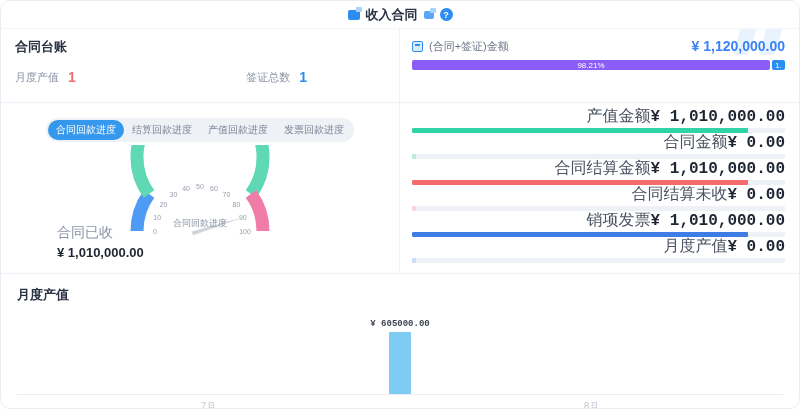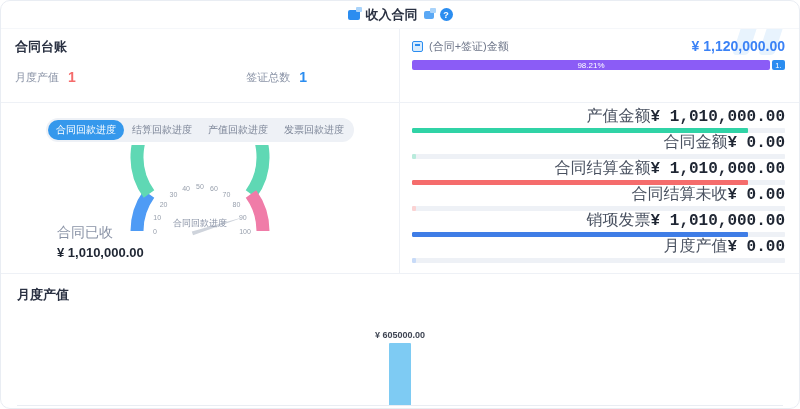--- a/index.html
+++ b/index.html
@@ -65,21 +65,21 @@
   .rows { padding:8px 14px 0 12px; }
   .srow { margin-bottom:4px; }
   .srow-top { display:flex; justify-content:flex-end; font-size:16px; line-height:13px;font-family:Liberation Mono, monospace; }
   .srow-label { color:#4a5261; }
   .srow-val { font-weight:bold; color:#1f2633; }
   .track { height:5px; background:#eef1f6; border-radius:1px; margin-top:4px; overflow:hidden; }
   .fill { height:100%; border-radius:1px; }
 
   
   .bottom { padding:12px 16px 0; }
-  .mcols { display:flex; height:78px; margin-top:23px; align-items:center; }
+  .mcols { display:flex; height:78px; margin-top:12px; align-items:center;font-family:Liberation Mono, monospace; }
   .mcol { flex:1; display:flex; flex-direction:column; align-items:center; justify-content:flex-end; height:100%; }
   .mval { font-size:9px; font-weight:bold; color:#3f4553; margin-bottom:3px; }
   .mbar { width:22px; border-radius:1px 1px 0 0; }
   .maxis { border-top:1px solid #e9edf3; display:flex; padding-top:5px;align-items:center; }
   .mcat { flex:1; text-align:center; font-size:10px; color:#c3c8d2; }
 </style>
 </head>
 <body>
 
 <div class="page">

